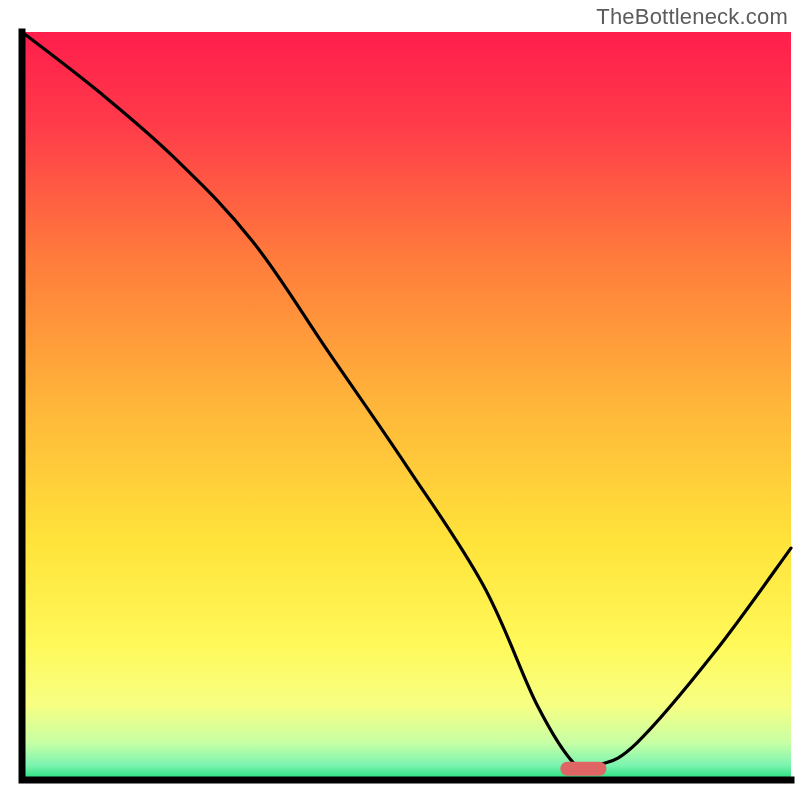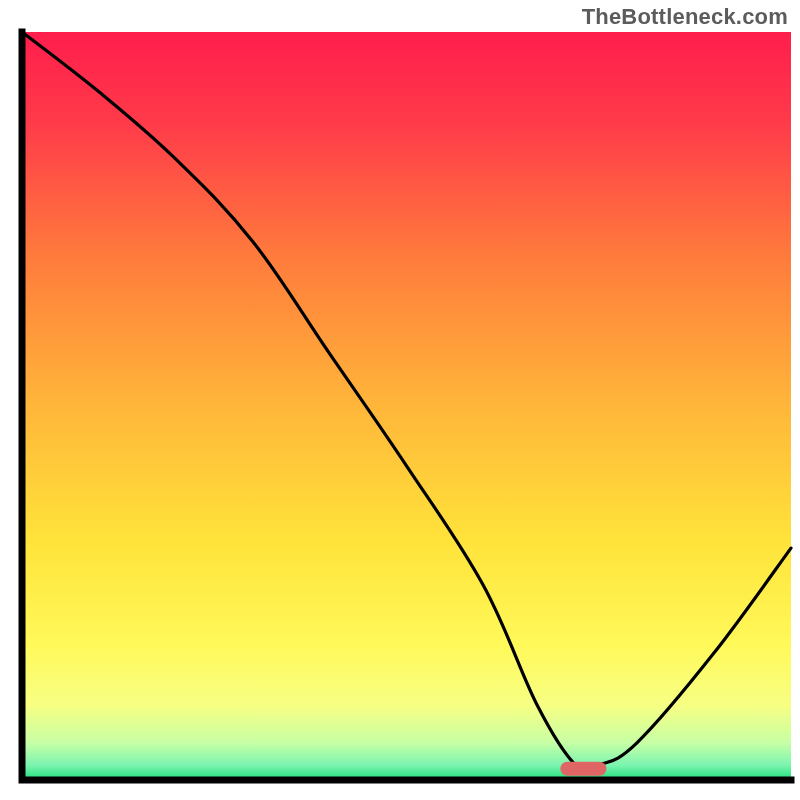--- a/index.html
+++ b/index.html
@@ -13,21 +13,21 @@
   .container {
     position: relative;
     width: 800px;
     height: 800px;
   }
   .watermark {
     position: absolute;
     top: 4px;
     right: 12px;
     font-size: 22px;
-    font-weight: 700;
+    font-weight: 400;
     color: #5c5c5c;
     letter-spacing: 0.2px;
   }
   svg {
     display: block;
   }
 </style>
 </head>
 <body>
 <div class="container">

